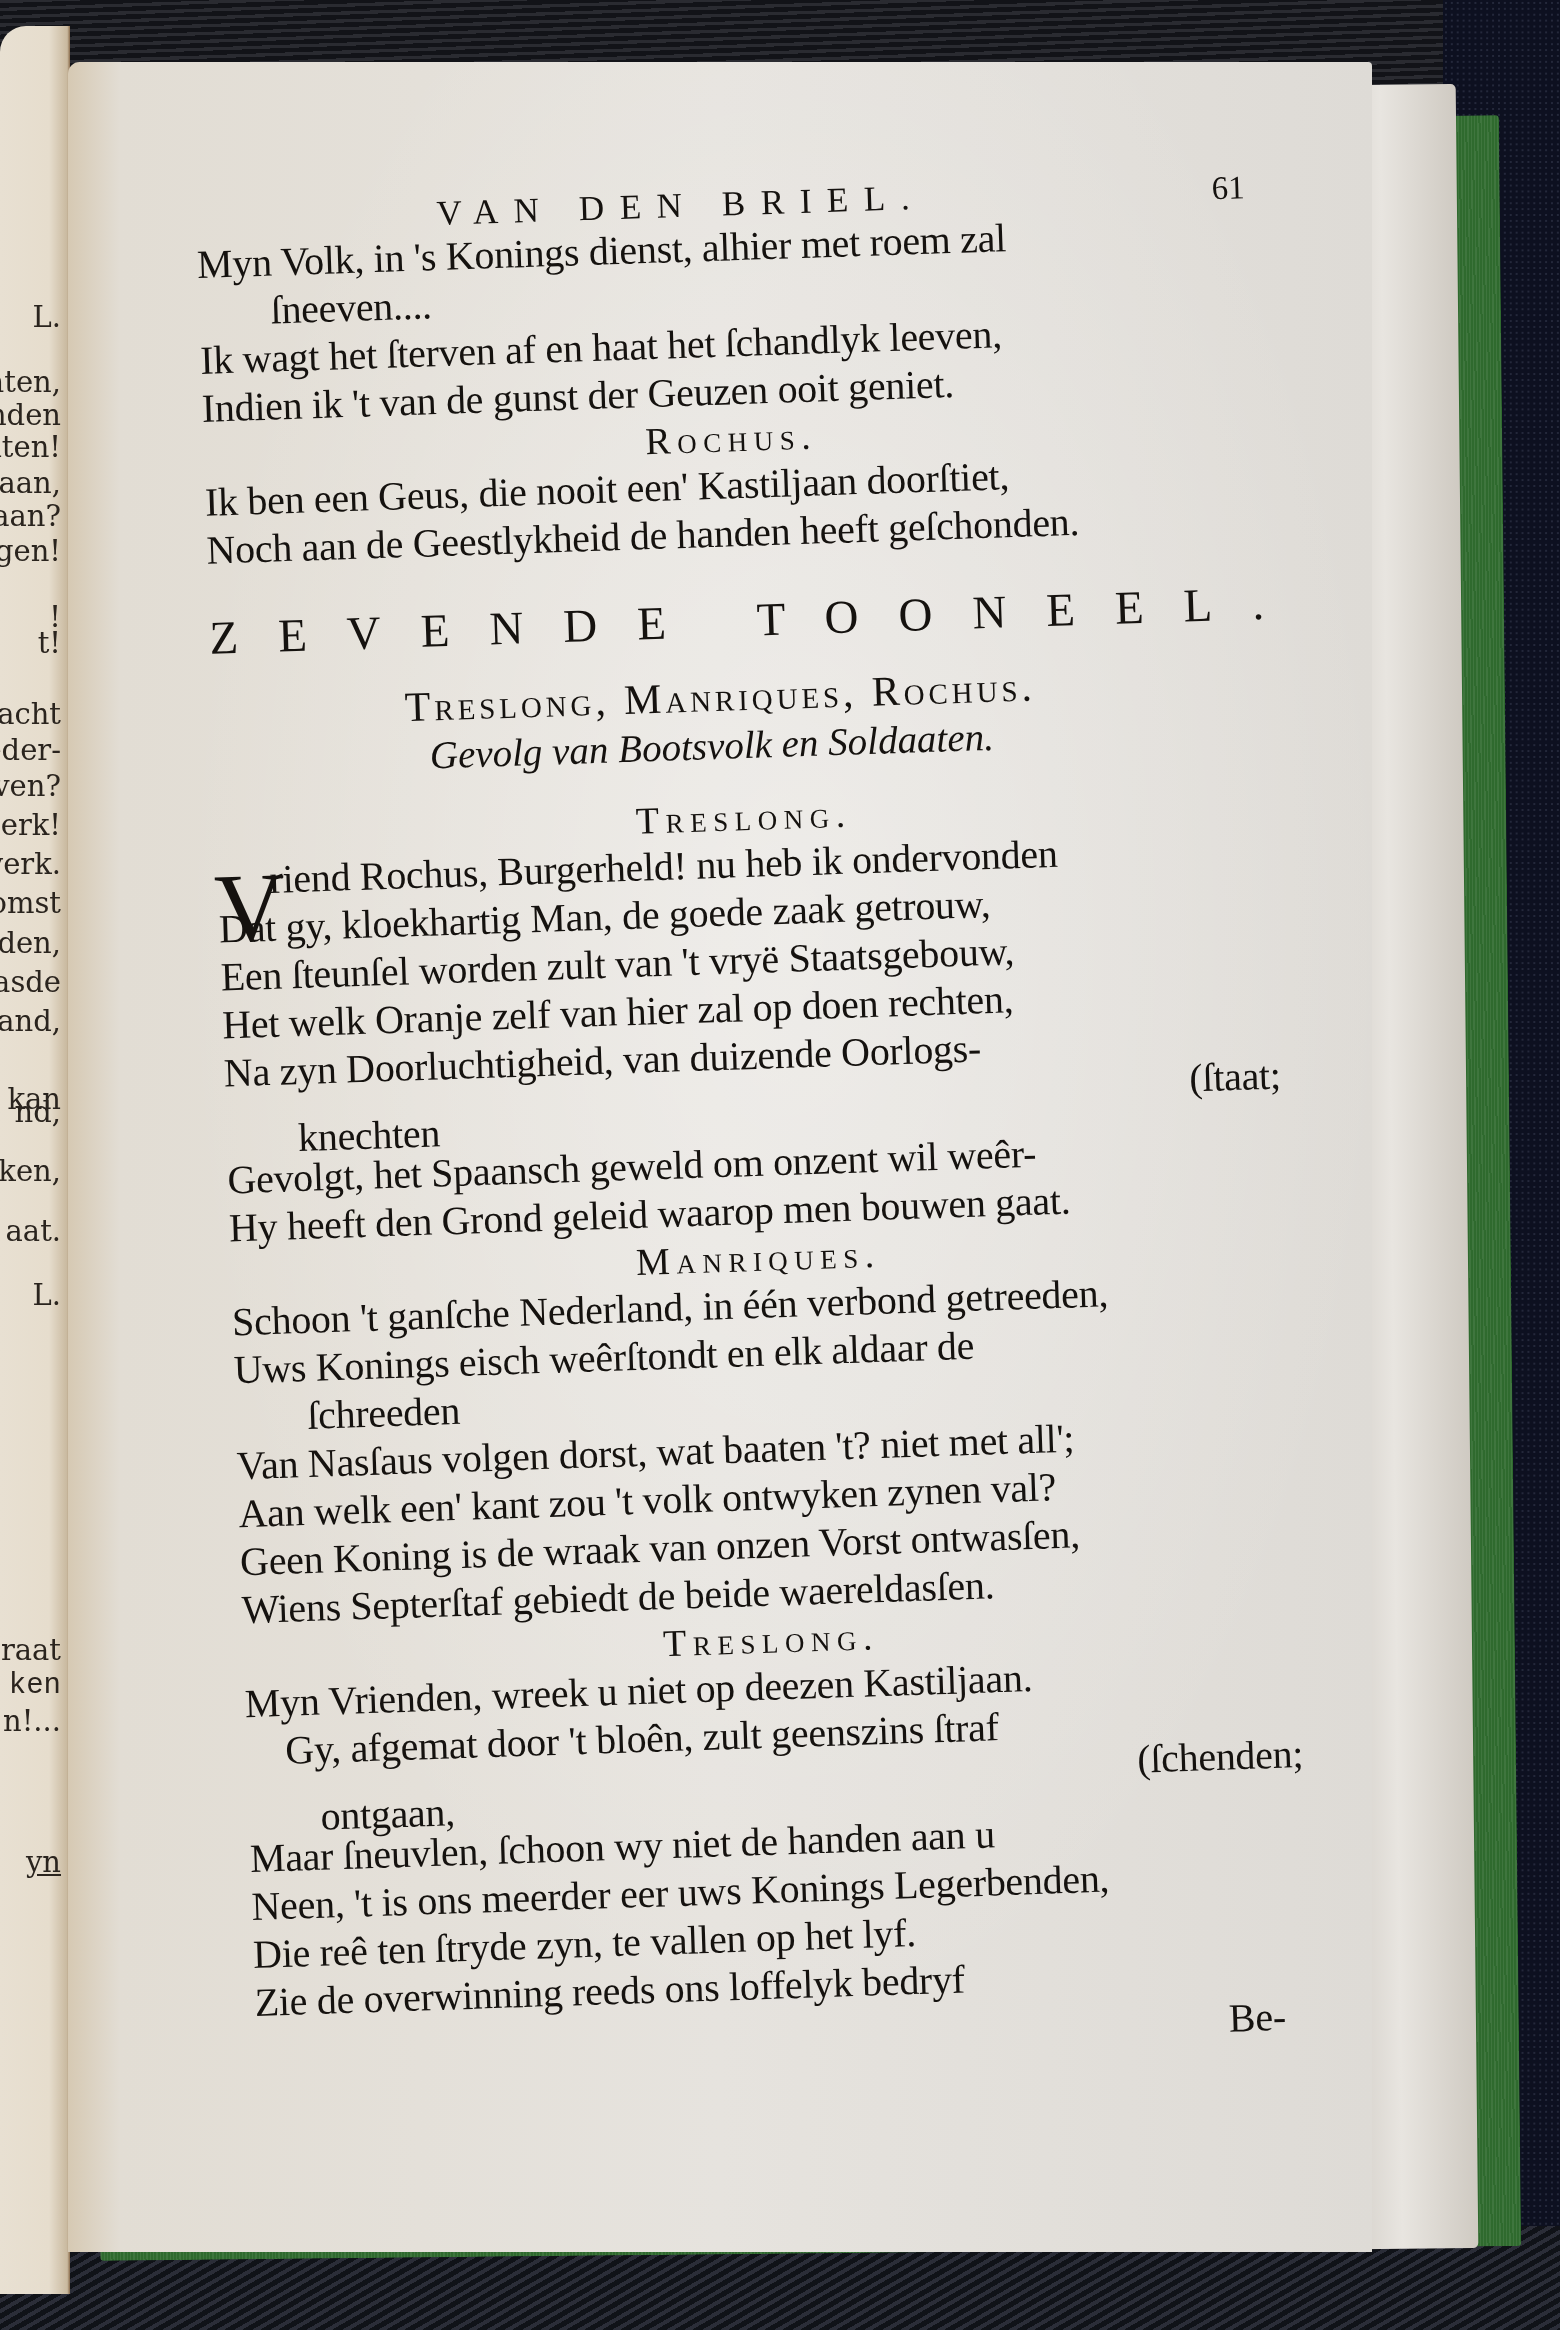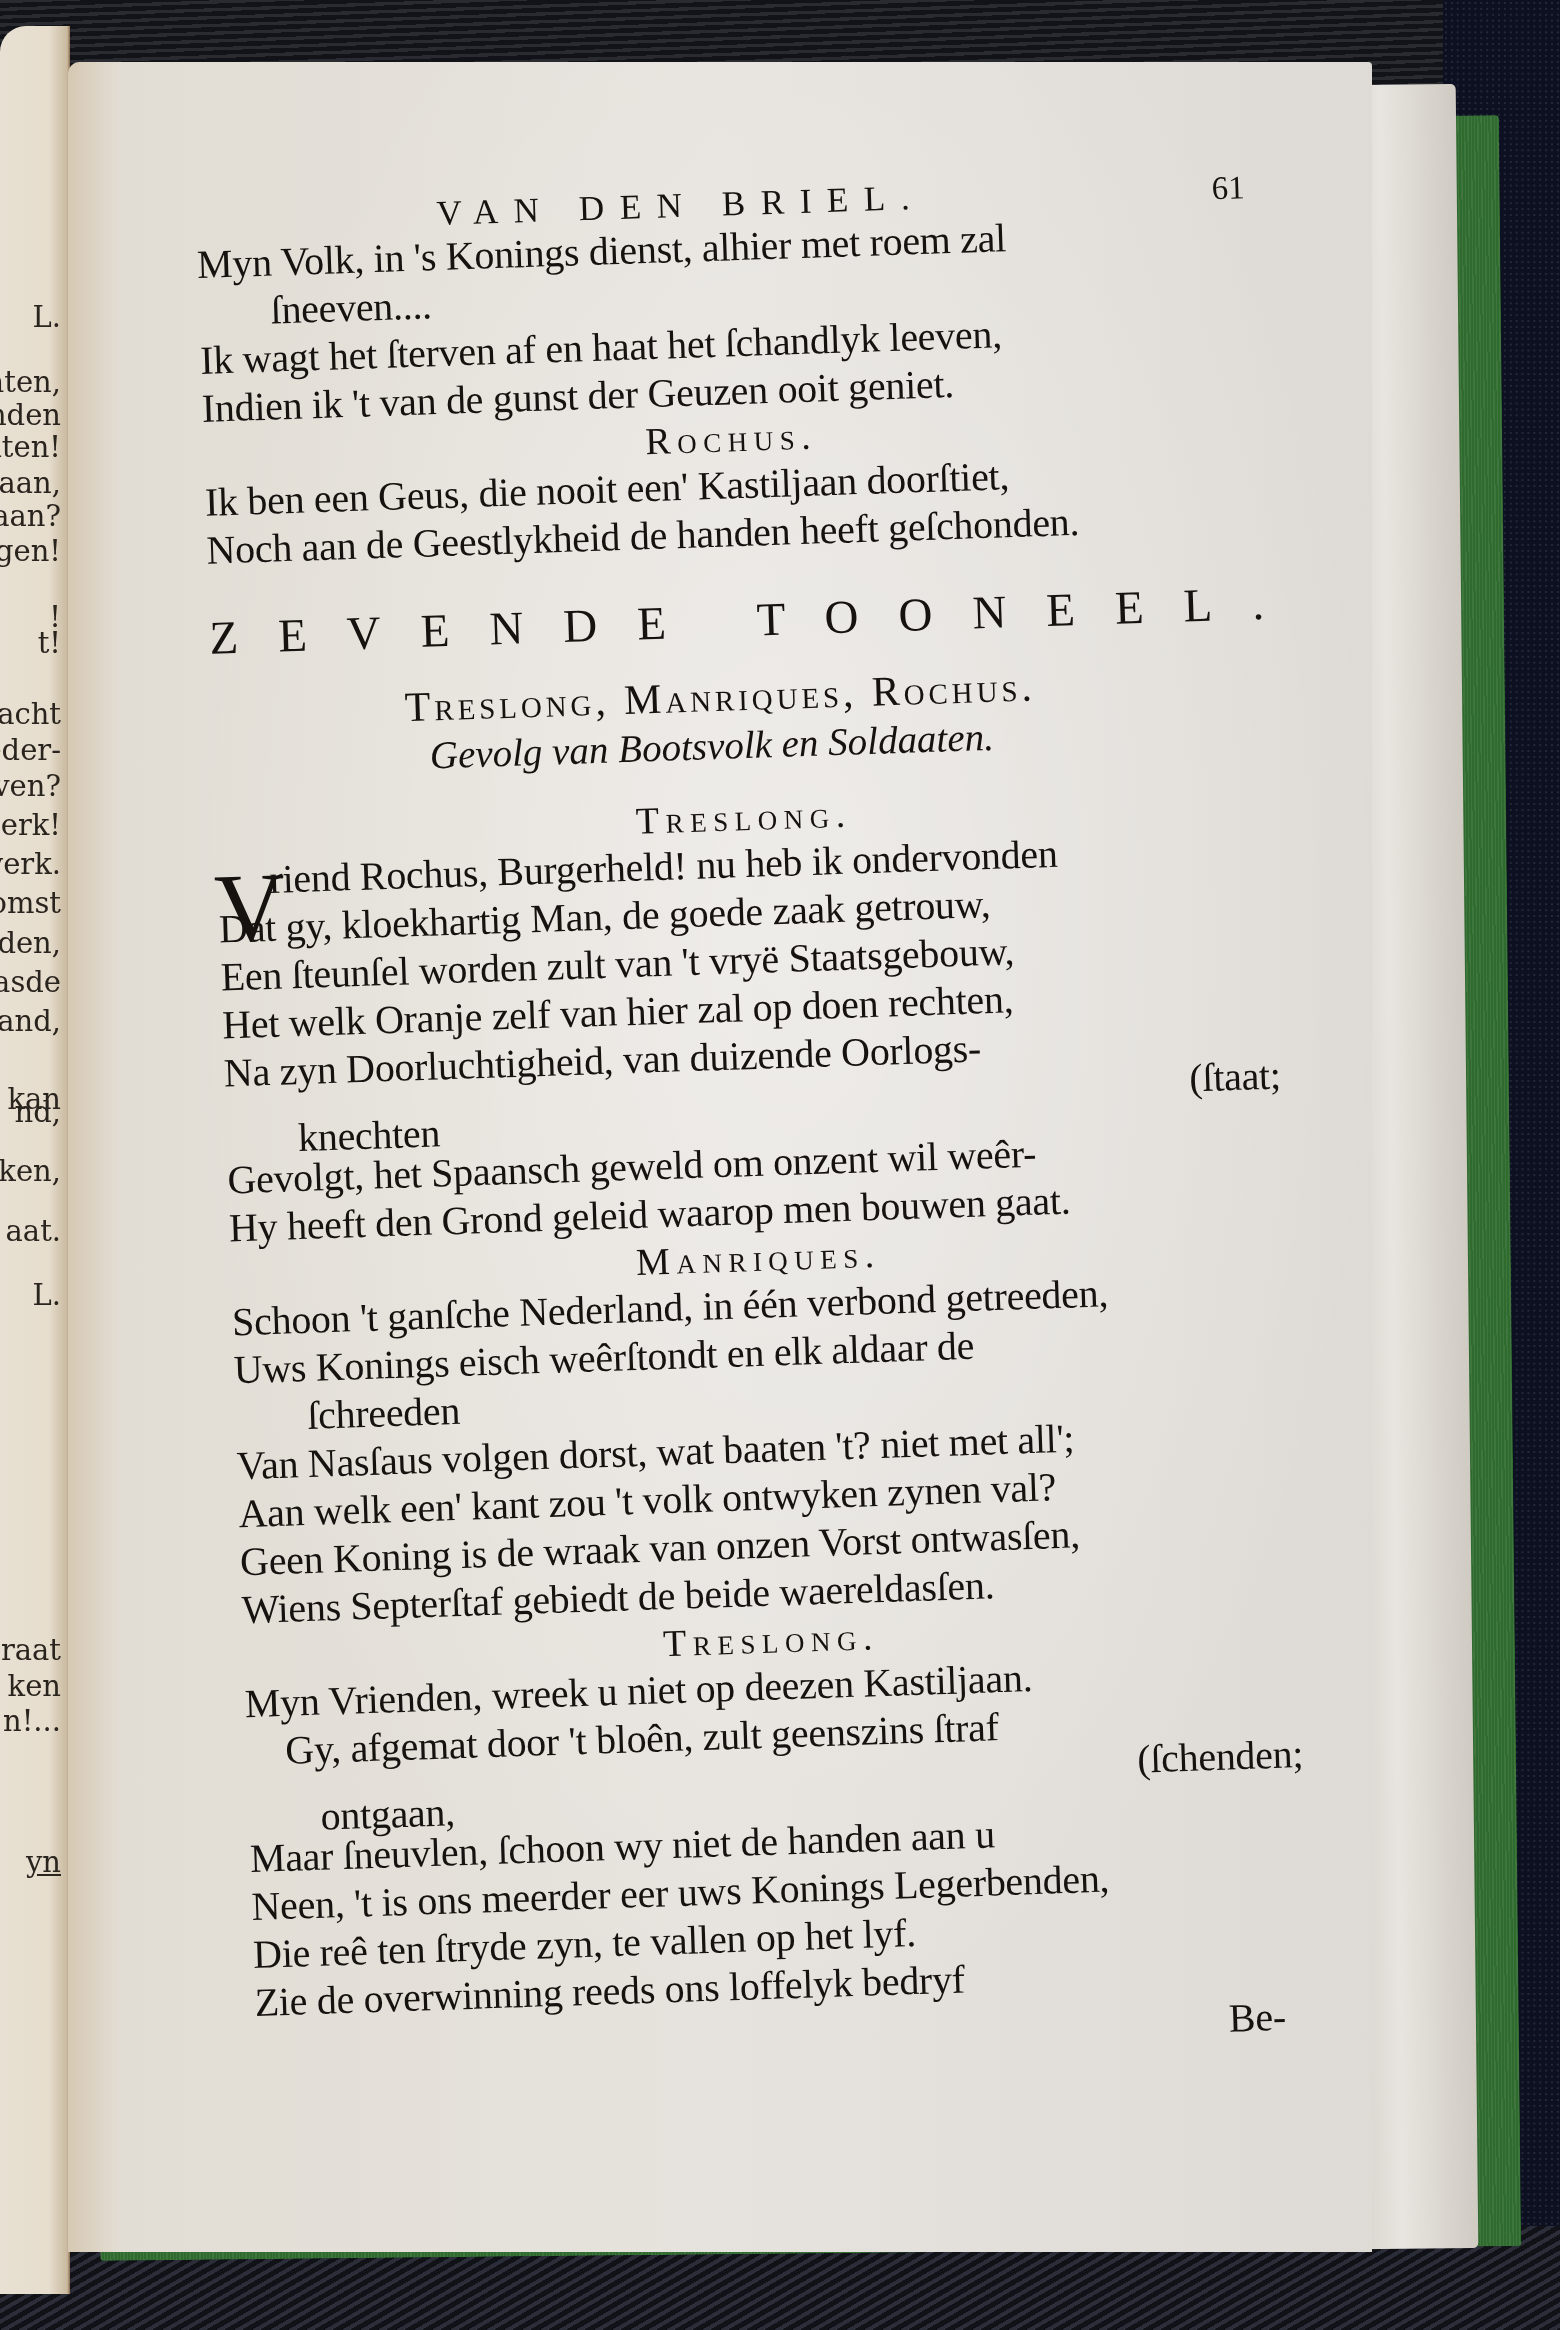--- a/index.html
+++ b/index.html
@@ -131,21 +131,21 @@
     <div class="left-frag" style="top: 860px;">omst</div>
     <div class="left-frag" style="top: 900px;">den,</div>
     <div class="left-frag" style="top: 939px;">asde</div>
     <div class="left-frag" style="top: 978px;">and,</div>
     <div class="left-frag" style="top: 1069px;">nd,</div>
     <div class="left-frag" style="top: 1056px;">kan</div>
     <div class="left-frag" style="top: 1128px;">ken,</div>
     <div class="left-frag" style="top: 1188px;">aat.</div>
     <div class="left-frag" style="top: 1252px;">L.</div>
     <div class="left-frag" style="top: 1607px; text-align: right;">raat</div>
-    <div class="left-frag" style="top: 1643px;">ken</div>
+    <div class="left-frag" style="top: 1643px; font-family: Liberation Mono, monospace;">ken</div>
     <div class="left-frag" style="top: 1678px;">n!...</div>
     <div class="left-frag" style="top: 1819px; text-decoration: underline;">yn</div>
   </div>
 
 <div class="right-page">
   <div class="text-block">
 
     <div class="running-head">
       <span>VAN DEN BRIEL.</span>
       <span class="pg">61</span>

